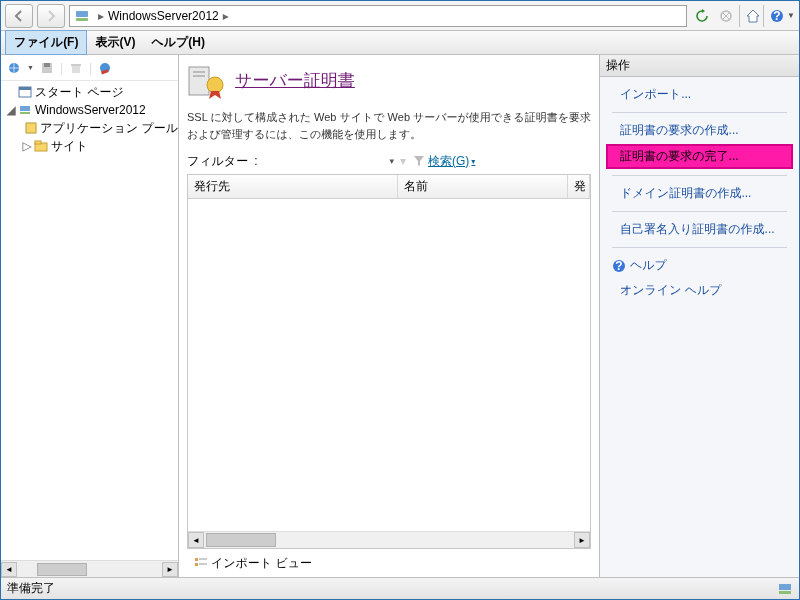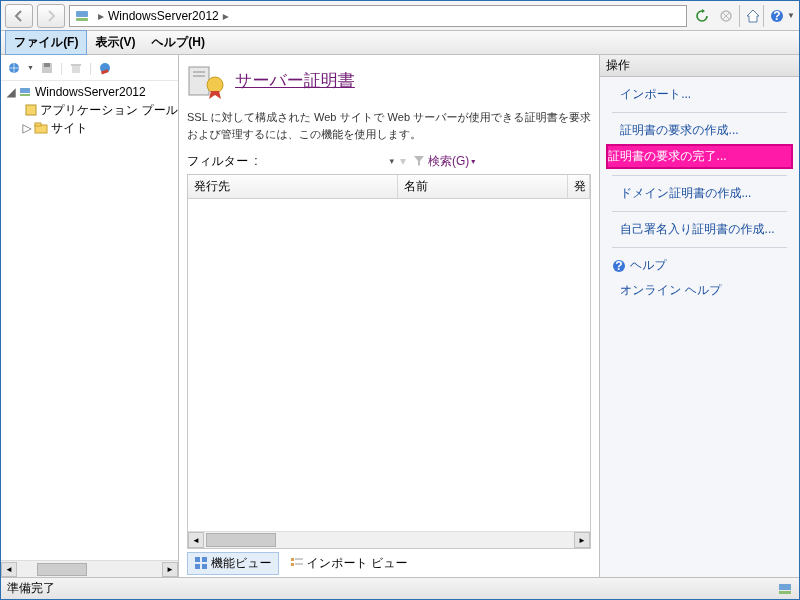--- a/index.html
+++ b/index.html
@@ -51,42 +51,42 @@
 
 
 .center { flex: 1; display: flex; flex-direction: column; padding: 6px 8px 4px 8px; background: #fff; }
 .center-header { display: flex; align-items: center; gap: 10px; margin-bottom: 10px; }
 .cert-icon { width: 38px; height: 38px; }
 .center-title { font-size: 17px; color: #701a75; text-decoration: underline; }
 .center-desc { font-size: 11px; color: #333; line-height: 1.5; margin-bottom: 10px; }
 .filter-row { display: flex; align-items: center; gap: 6px; margin-bottom: 4px; }
 .filter-input { width: 120px; height: 18px; border: none; border-bottom: 1px solid transparent; }
 .filter-dd { color: #555; font-size: 9px; }
-.filter-search { color: #701a75; display: flex; align-items: center; gap: 2px; }
+.filter-search { color: #0369a1; display: flex; align-items: center; gap: 2px; text-decoration: underline; }
 .table-wrap { flex: 1; border: 1px solid #c8c8c8; display: flex; flex-direction: column; min-height: 0; }
 .table-head { display: flex; background: linear-gradient(#fdfdfd,#eee); border-bottom: 1px solid #d0d0d0; }
 .th { padding: 3px 6px; border-right: 1px solid #d8d8d8; }
 .th.name { width: 170px; }
 .th.issuer { flex: 1; }
 .th.last { width: 22px; }
 .table-body { flex: 1; background: #fff; }
 .table-hscroll { height: 17px; background: #f0f0f0; border-top: 1px solid #ddd; display: flex; }
 .table-hscroll .arrow { width: 16px; background: #e4e4e4; border: 1px solid #c0c0c0; display: flex; align-items: center; justify-content: center; font-size: 8px; }
 .table-hscroll .track { flex: 1; position: relative; }
 .table-hscroll .thumb { position: absolute; left: 2px; width: 70px; top: 1px; bottom: 1px; background: #cdcdcd; border: 1px solid #b0b0b0; }
 .view-switch { height: 24px; display: flex; align-items: center; gap: 4px; padding-top: 4px; }
 .vs-btn { display: flex; align-items: center; gap: 3px; padding: 2px 6px; border: 1px solid transparent; }
 .vs-btn.active { border: 1px solid #a9c6e6; background: #e4eef9; }
 
 
 .right { width: 200px; border-left: 1px solid #c0c0c0; display: flex; flex-direction: column; background: #f4f6fa; }
 .actions { padding: 6px 6px; display: flex; flex-direction: column; gap: 2px; }
 .action-link { color: #1a4e9e; padding: 3px 14px; cursor: pointer; }
 .action-hr { border-top: 1px solid #d0d4dc; margin: 4px 6px; }
-.action-highlight { background: #ff1aa8; border: 2px solid #d60087; color: #ffffff; padding: 2px 0; }
+.action-highlight { background: #ff1aa8; border: 2px solid #d60087; color: #000000; padding: 2px 12px; }
 .action-help { display: flex; align-items: center; gap: 4px; padding: 3px 6px; color: #1a4e9e; }
 
 
 .statusbar { height: 22px; background: linear-gradient(#f4f4f4,#e4e4e4); border-top: 1px solid #c0c0c0; display: flex; align-items: center; padding: 0 6px; justify-content: space-between; }
 .status-ico { width: 16px; height: 16px; }
 
 
 svg { display: block; }
 </style>
 </head>
@@ -177,20 +177,30 @@
           </span>
         <span style="color:#ddd">|</span>
         <span class="tb-ico">
             <svg width="16" height="16" viewBox="0 0 16 16">
               <circle cx="8" cy="8" r="5" fill="#4a90d9"></circle>
               <rect x="3" y="10" width="7" height="3" fill="#d04030" transform="rotate(-20 8 8)"></rect>
             </svg>
           </span>
       </div>
       <div class="tree">
+        <div class="tree-item">
+          <span class="tw"></span>
+          <span class="ti-icon">
+              <svg width="14" height="14" viewBox="0 0 14 14">
+                <rect x="1" y="2" width="12" height="10" fill="#fff" stroke="#5a7fa8"></rect>
+                <rect x="1" y="2" width="12" height="3" fill="#5a7fa8"></rect>
+              </svg>
+            </span>
+          <span>スタート ページ</span>
+        </div>
         <div class="tree-item">
           <span class="tw">◢</span>
           <span class="ti-icon">
               <svg width="14" height="14" viewBox="0 0 14 14">
                 <rect x="2" y="3" width="10" height="5" fill="#6fa4d8"></rect>
                 <rect x="2" y="9" width="10" height="2" fill="#8cbf72"></rect>
               </svg>
             </span>
           <span>WindowsServer2012</span>
         </div>
@@ -260,31 +270,20 @@
         <div class="table-body"></div>
         <div class="table-hscroll">
           <div class="arrow">◄</div>
           <div class="track">
               <div class="thumb"></div>
             </div>
           <div class="arrow">►</div>
         </div>
       </div>
       <div class="view-switch">
-        <div class="vs-btn active">
-          <span>
-              <svg width="14" height="14" viewBox="0 0 14 14">
-                <rect x="1" y="1" width="5" height="5" fill="#5a8fd8"></rect>
-                <rect x="8" y="1" width="5" height="5" fill="#5a8fd8"></rect>
-                <rect x="1" y="8" width="5" height="5" fill="#5a8fd8"></rect>
-                <rect x="8" y="8" width="5" height="5" fill="#5a8fd8"></rect>
-              </svg>
-            </span>
-          <span>機能ビュー</span>
-        </div>
         <div class="vs-btn">
           <span>
               <svg width="14" height="14" viewBox="0 0 14 14">
                 <rect x="1" y="2" width="3" height="3" fill="#d8a050"></rect>
                 <rect x="5" y="2" width="8" height="2" fill="#ccc"></rect>
                 <rect x="1" y="7" width="3" height="3" fill="#d8a050"></rect>
                 <rect x="5" y="7" width="8" height="2" fill="#ccc"></rect>
               </svg>
             </span>
           <span>インポート ビュー</span>

